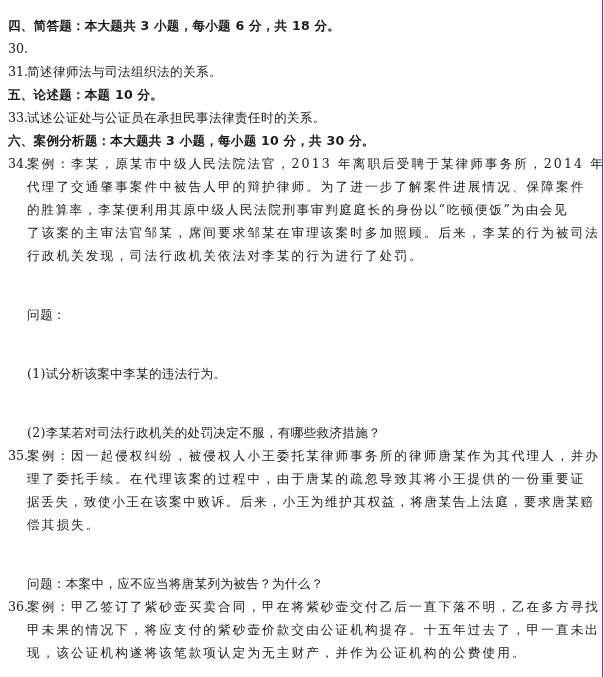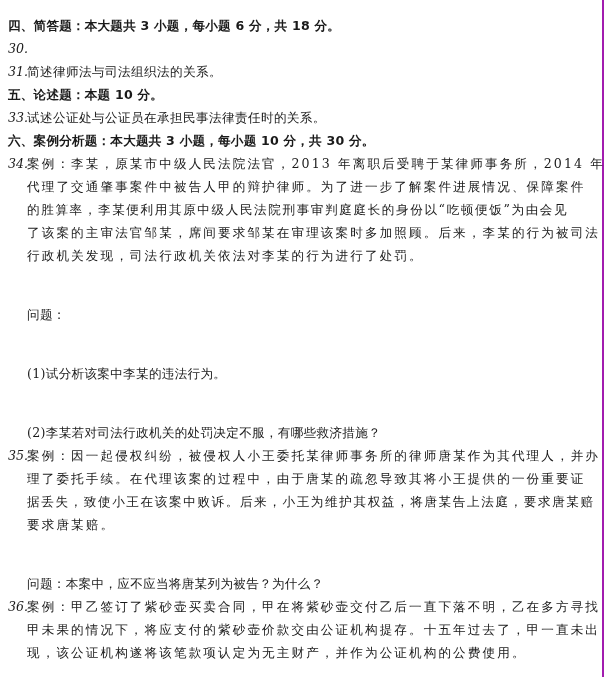--- a/index.html
+++ b/index.html
@@ -14,21 +14,21 @@
       overflow: hidden;
       font-family: "DejaVu Serif", "Liberation Serif", serif;
       color: #1a1a1a;
     }
     .page {
       position: absolute;
       left: 0;
       top: 0;
       width: 602px;
       height: 677px;
-      border-right: 3px solid #a21caf;
+      border-right: 1px solid #a21caf;
       background: #fff;
     }
     .content {
       position: absolute;
       left: 8px;
       top: 14px;
       width: 566px;
     }
     .line {
       font-size: 12.6px;
@@ -42,21 +42,20 @@
       font-weight: bold;
       letter-spacing: 0.2px;
     }
     .q {
       display: flex;
     }
     .q .num {
       width: 19px;
       flex: none;
       letter-spacing: 0;
-      font-style: italic;
     }
     .indent {
       padding-left: 19px;
     }
     .case {
       letter-spacing: 2.1px;
     }
     .case.tight {
       letter-spacing: 1.6px;
     }
@@ -106,21 +105,21 @@
       <div class="line sub">(2)李某若对司法行政机关的处罚决定不服，有哪些救济措施？</div>
     </div>
 
     <div class="block">
       <div class="line q case">
         <span class="num">35.</span>
         <span>案例：因一起侵权纠纷，被侵权人小王委托某律师事务所的律师唐某作为其代理人，并办</span>
       </div>
       <div class="line indent case">理了委托手续。在代理该案的过程中，由于唐某的疏忽导致其将小王提供的一份重要证</div>
       <div class="line indent case tight">据丢失，致使小王在该案中败诉。后来，小王为维护其权益，将唐某告上法庭，要求唐某赔</div>
-      <div class="line indent case">要求唐某赔。</div>
+      <div class="line indent case">偿其损失。</div>
       <div class="line sub">问题：本案中，应不应当将唐某列为被告？为什么？</div>
     </div>
 
     <div class="block">
       <div class="line q case">
         <span class="num">36.</span>
         <span>案例：甲乙签订了紫砂壶买卖合同，甲在将紫砂壶交付乙后一直下落不明，乙在多方寻找</span>
       </div>
       <div class="line indent case">甲未果的情况下，将应支付的紫砂壶价款交由公证机构提存。十五年过去了，甲一直未出</div>
       <div class="line indent case">现，该公证机构遂将该笔款项认定为无主财产，并作为公证机构的公费使用。</div>

